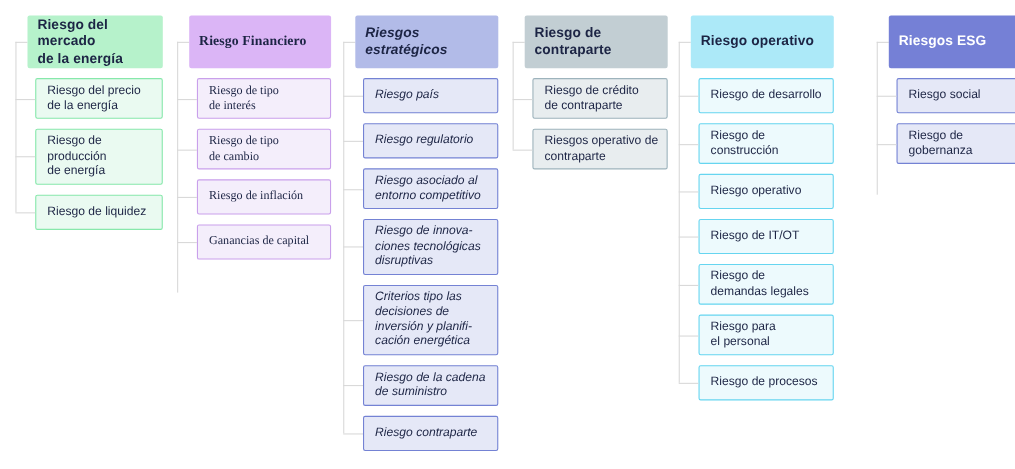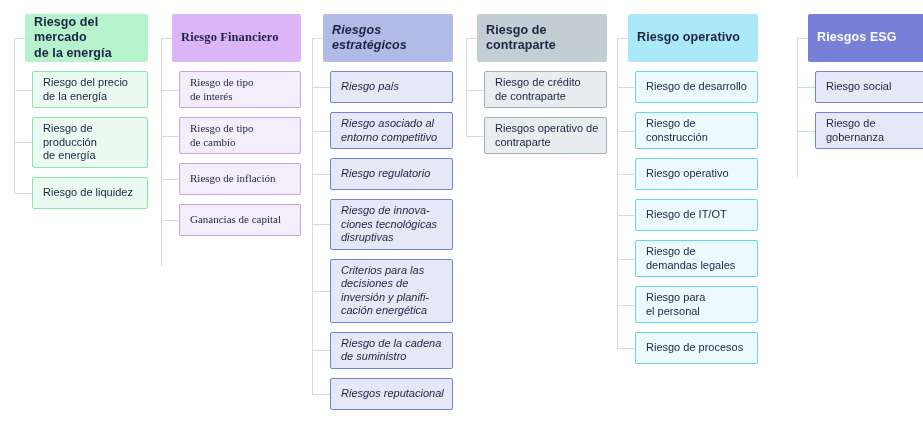--- a/index.html
+++ b/index.html
@@ -95,33 +95,33 @@
     </div>
   </div>
 
   <div class="column" style="left: 323px; width: 130px; font-style: italic; --hdr-bg: #b2bbe8; --hdr-text: #1c2444; --item-bg: #e5e8f7; --item-border: #7482d4;">
     <div class="vline" style="height: 356px;"></div>
     <div class="hstub"></div>
     <div class="col-header">Riesgos
 estratégicos</div>
     <div class="items">
       <div class="item">Riesgo país</div>
+      <div class="item">Riesgo regulatorio</div>
       <div class="item">Riesgo asociado al
 entorno competitivo</div>
-      <div class="item">Riesgo regulatorio</div>
       <div class="item">Riesgo de innova-
 ciones tecnológicas
 disruptivas</div>
-      <div class="item">Criterios para las
+      <div class="item">Criterios tipo las
 decisiones de
 inversión y planifi-
 cación energética</div>
       <div class="item">Riesgo de la cadena
 de suministro</div>
-      <div class="item">Riesgos reputacional</div>
+      <div class="item">Riesgo contraparte</div>
     </div>
   </div>
 
   <div class="column" style="left: 477px; width: 130px; --hdr-bg: #c2ced3; --hdr-text: #1c2444; --item-bg: #e8edef; --item-border: #9db3bc;">
     <div class="vline" style="height: 97.5px;"></div>
     <div class="hstub"></div>
     <div class="col-header">Riesgo de
 contraparte</div>
     <div class="items">
       <div class="item">Riesgo de crédito

